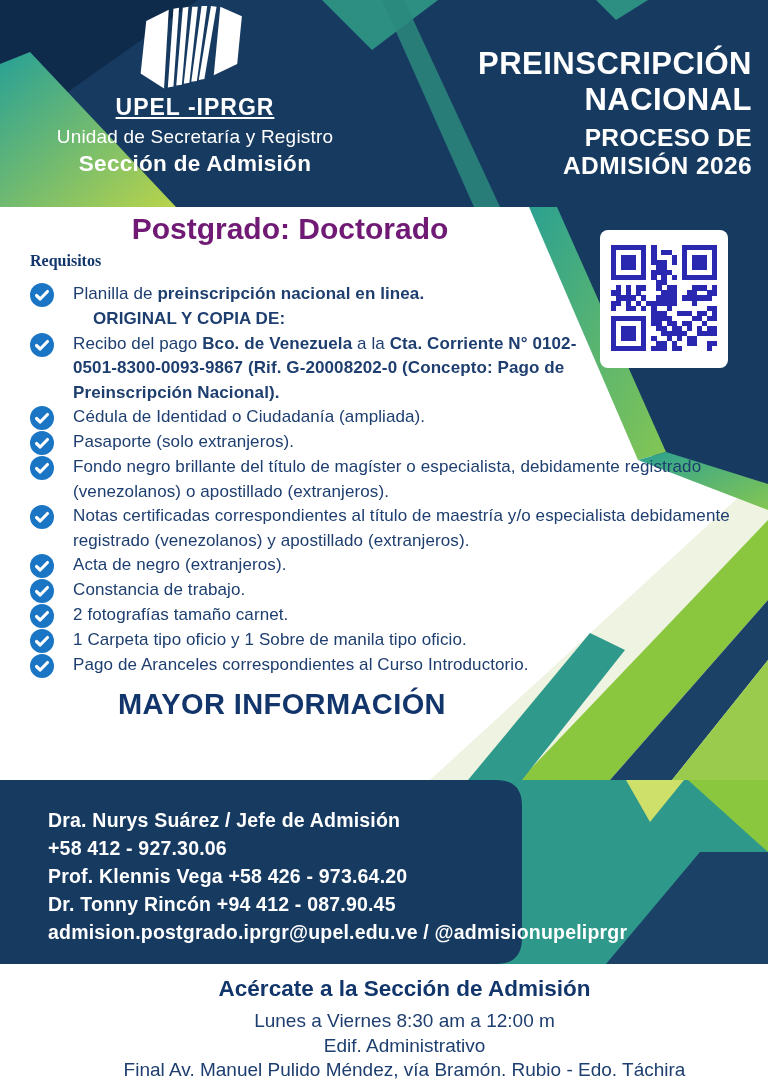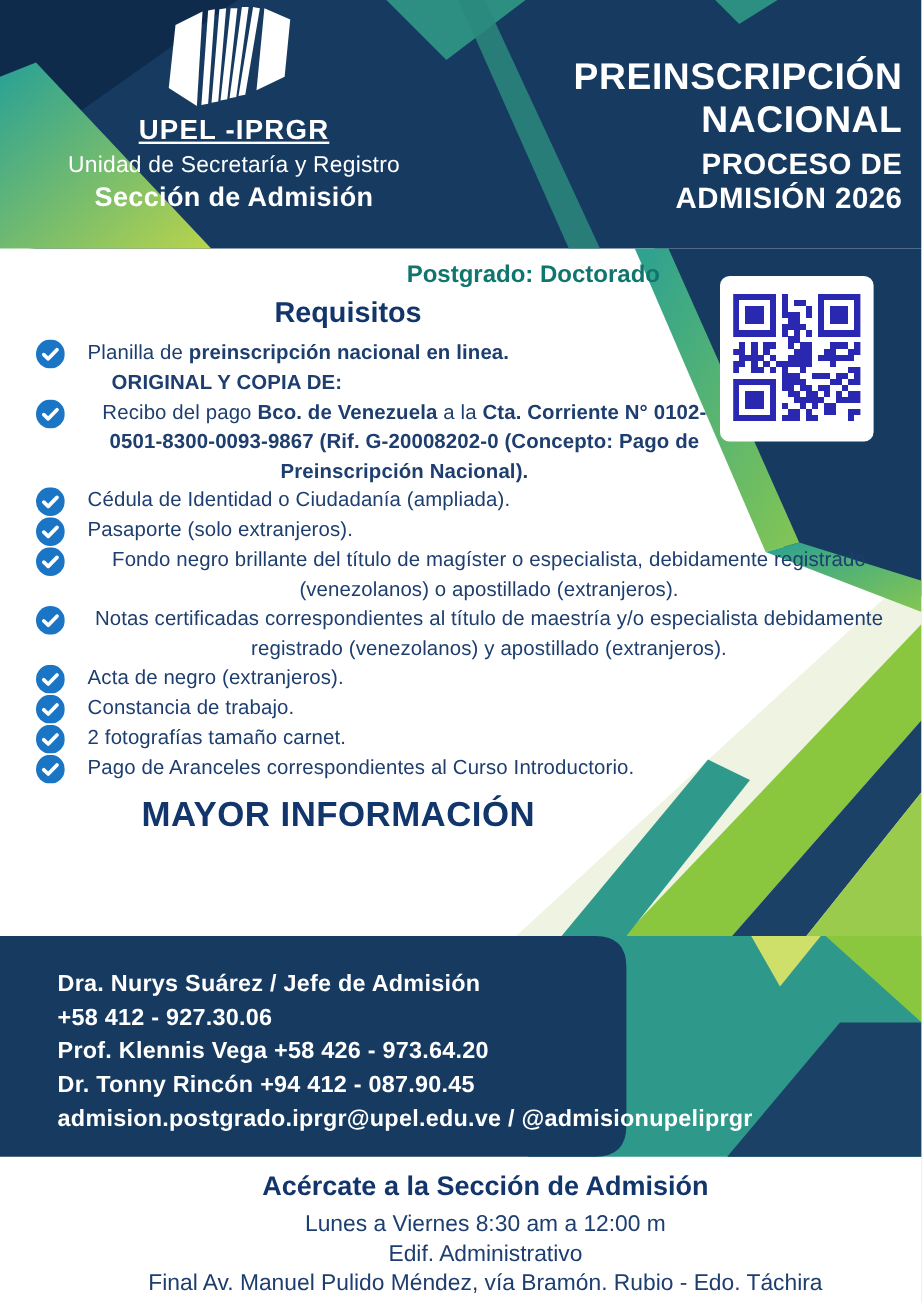--- a/index.html
+++ b/index.html
@@ -18,23 +18,23 @@
   .logo-text { font-size:23px; font-weight:700; letter-spacing:1px; margin-top:-4px;text-decoration:underline; }
   .unit-line { font-size:19px; font-weight:400; margin-top:5px; letter-spacing:.2px; }
   .section-line { font-size:22.5px; font-weight:700; margin-top:3px; letter-spacing:.3px; }
   .hdr-right { position:absolute; right:16px; top:46px; width:392px; text-align:right; color:#fff; }
   .ptitle div { font-size:31px; font-weight:700; line-height:36px; letter-spacing:.5px; }
   .psub { margin-top:6px; }
   .psub div { font-size:24.5px; font-weight:700; line-height:28px; letter-spacing:.4px; }
 
   
   .content { position:absolute; left:30px; top:212px; width:712px; z-index:2; color:#1d3e6f; }
-  .program-title { width:520px; text-align:right; font-size:20px; font-weight:700; color:#0f766e; line-height:34px; }
-  .req-title { width:520px; text-align:center; font-size:24px; font-weight:700; color:#12366b; line-height:30px; }
-  #req-list { margin-top:6px;text-align:center; }
+  .program-title { width:520px; text-align:center; font-size:30px; font-weight:700; color:#701a75; line-height:34px; }
+  .req-title { width:520px; font-size:16px; font-weight:700; color:#12366b; line-height:30px;font-family:Liberation Serif, serif; }
+  #req-list { margin-top:6px; }
   .req { display:flex; align-items:flex-start; gap:19px; }
   .req .chk { flex:0 0 auto; width:24px; height:24px; margin-top:1px; }
   .req .txt { font-size:17px; line-height:24.5px; letter-spacing:.1px; }
   .req .txt b { font-weight:700; }
   .req.note { padding-left:63px; }
   .req.note .txt { font-weight:700; }
   .txt.narrow { max-width:528px; }
   .more-title { margin:10px 0 0 88px; font-size:29px; font-weight:700; color:#12366b; letter-spacing:.4px; }
 
   
@@ -183,20 +183,27 @@
             <path d="M6.5 12.5 L10.2 16 L17.5 8.5" fill="none" stroke="#fff" stroke-width="3.1" stroke-linecap="round" stroke-linejoin="round"></path>
           </svg>
           <div class="txt"><span>Constancia de trabajo.</span></div>
         </div>
         <div class="req">
           <svg class="chk" viewBox="0 0 24 24">
             <circle cx="12" cy="12" r="12" fill="#1a75c4"></circle>
             <path d="M6.5 12.5 L10.2 16 L17.5 8.5" fill="none" stroke="#fff" stroke-width="3.1" stroke-linecap="round" stroke-linejoin="round"></path>
           </svg>
           <div class="txt"><span>2 fotografías tamaño carnet.</span></div>
+        </div>
+        <div class="req">
+          <svg class="chk" viewBox="0 0 24 24">
+            <circle cx="12" cy="12" r="12" fill="#1a75c4"></circle>
+            <path d="M6.5 12.5 L10.2 16 L17.5 8.5" fill="none" stroke="#fff" stroke-width="3.1" stroke-linecap="round" stroke-linejoin="round"></path>
+          </svg>
+          <div class="txt"><span>1 Carpeta tipo oficio  y 1 Sobre de manila tipo oficio.</span></div>
         </div>
         <div class="req">
           <svg class="chk" viewBox="0 0 24 24">
             <circle cx="12" cy="12" r="12" fill="#1a75c4"></circle>
             <path d="M6.5 12.5 L10.2 16 L17.5 8.5" fill="none" stroke="#fff" stroke-width="3.1" stroke-linecap="round" stroke-linejoin="round"></path>
           </svg>
           <div class="txt"><span>Pago de Aranceles correspondientes al Curso Introductorio.</span></div>
         </div>
       </div>
     <div class="more-title">MAYOR INFORMACIÓN</div>

